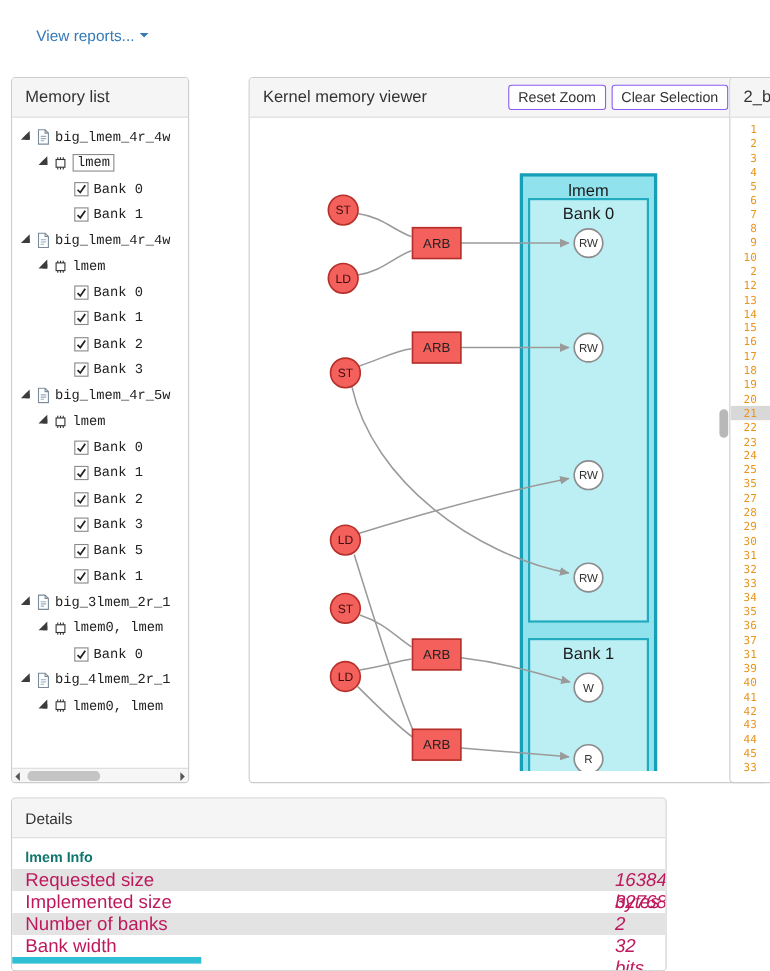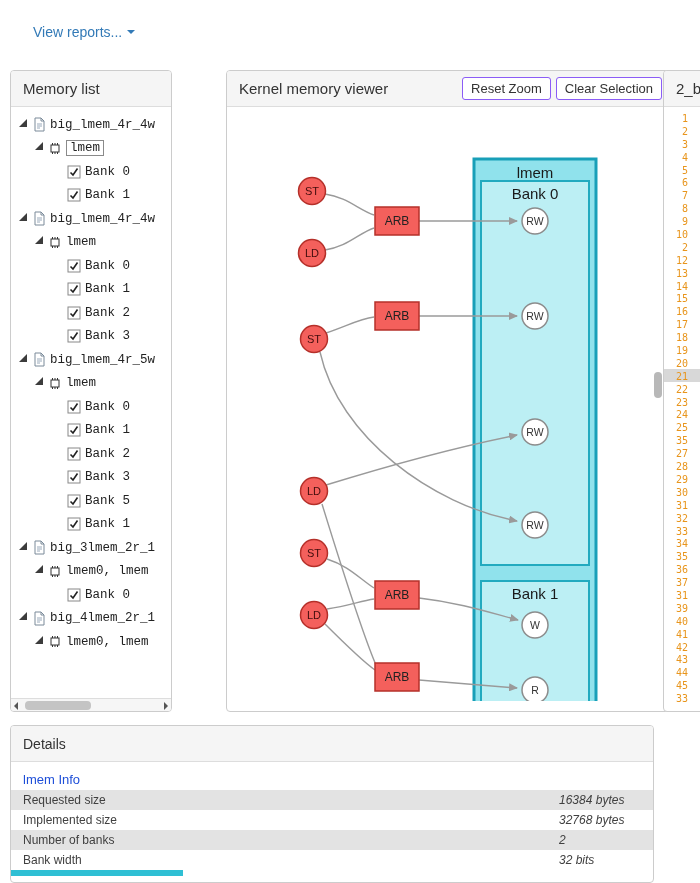--- a/index.html
+++ b/index.html
@@ -12,21 +12,21 @@
   .top-header { display:flex; align-items:center; height:64px; padding:0 14px; background:#fff; }
   .app-title { font-size:19px; color:#337ab7; }
   .view-reports { margin-left:19px; font-size:14px; color:#337ab7; cursor:pointer; display:flex; align-items:center; }
   .caret-down { width:0;height:0;border-left:4px solid transparent;border-right:4px solid transparent;border-top:4px solid #337ab7; margin-left:5px; }
   
   .panel { position:absolute; border:1px solid #ccc; border-radius:4px; background:#fff; overflow:hidden; }
   .panel-header { display:flex; align-items:center; height:36px; padding:0 12px; background:#f5f5f5; border-bottom:1px solid #ddd; font-size:15px; color:#333; }
   #memory-panel { left:10px; top:70px; width:162px; height:642px; }
   #viewer-panel { left:182px; top:70px; width:473px; height:642px;margin-left:44px; }
   #code-panel   { left:663px; top:70px; width:140px; height:642px; }
-  #details-panel{ left:10px; top:725px; width:644px; height:158px; }
+  #details-panel{ left:10px; top:725px; width:596px; height:158px; }
   
   .tree-wrap { position:absolute; top:36px; left:0; right:0; bottom:13px; overflow:hidden; padding-top:6px; }
   .tree-row { display:flex; align-items:center; height:23.5px; white-space:nowrap; overflow:hidden; font-size:12.5px; color:#222; cursor:pointer; }
   .lvl1 { padding-left:8px; } .lvl2 { padding-left:24px; } .lvl3 { padding-left:56px; }
   .caret { width:0; height:0; border:4px solid transparent; border-bottom-color:#3c3c3c; border-right-color:#3c3c3c; margin:-4px 5px 0 0; flex:none; }
   .ticon { margin-right:4px; flex:none; }
   .tlabel { overflow:hidden;font-family:Liberation Mono, monospace; }
   .tlabel.selected { border:1px solid #8a8a8a; padding:0 3px; background:#fff; }
   .hscroll { position:absolute; left:0; right:0; bottom:0; height:13px; background:#f6f6f6; border-top:1px solid #ddd; }
   .hs-arrow { position:absolute; top:3px; width:0; height:0; border:4px solid transparent; }
@@ -38,22 +38,22 @@
   .btn { background:#fff; border:1px solid #8b5cf6; border-radius:3px; padding:3px 8px; font-size:13px; color:#333; font-family:"Liberation Sans",sans-serif; cursor:pointer; }
   .viewer-body { position:absolute; top:36px; left:0; right:0; bottom:0; overflow:hidden; }
   .vscroll-thumb { position:absolute; width:8px; height:26px; background:#b8b8b8; border-radius:4px; }
   
   .code-body { position:absolute; top:36px; left:0; right:0; bottom:0; overflow:hidden; padding-top:4px; }
   .code-line { height:12.9px; line-height:12.9px; }
   .code-line .num { display:inline-block; width:24px; text-align:right; font:10px "DejaVu Sans Mono", monospace; color:#e8951c; }
   .code-line.hl { background:#d8d8d8; }
   
   .details-body { position:absolute; top:36px; left:0; right:0; bottom:0; overflow:hidden; padding-top:8px; }
-  .detail-section { height:20px; line-height:20px; padding-left:12px; font-size:13px; font-weight:normal; color:#1d4ed8; }
-  .detail-row { position:relative; height:20px; line-height:20px; font-size:12px; color:#404040; }
+  .detail-section { height:20px; line-height:20px; padding-left:12px; font-size:13px; font-weight:bold; color:#0f766e; }
+  .detail-row { position:relative; height:20px; line-height:20px; font-size:17px; color:#be185d; }
   .detail-row.striped { background:#e3e3e3; }
   .detail-label { padding-left:12px; }
   .detail-value { position:absolute; left:548px; top:0;font-style:italic; }
   .teal-bar { height:6px; width:172px; }
 </style>
 </head>
 <body>
 
 <div class="top-header">
   <span class="view-reports">

